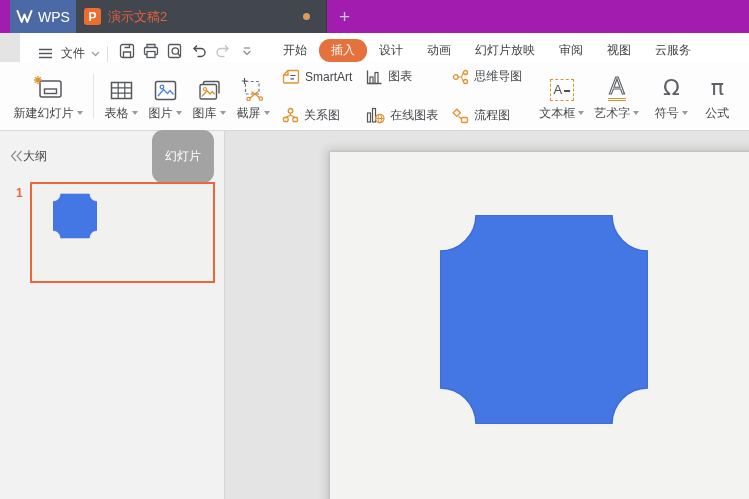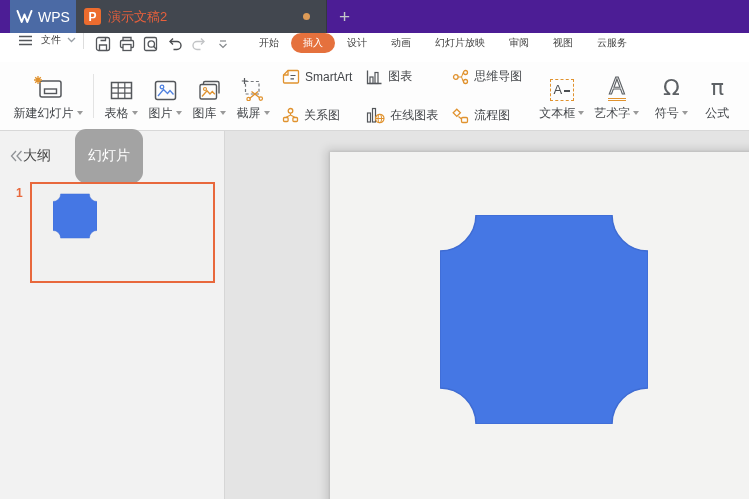--- a/index.html
+++ b/index.html
@@ -1,30 +1,30 @@
 <!DOCTYPE html>
 <html><head>
 <meta charset="utf-8">
 <style>
   * { margin:0; padding:0; box-sizing:border-box; }
   html,body { width:749px; height:499px; overflow:hidden; }
   body { font-family:"Liberation Sans","DejaVu Sans",sans-serif; background:#e4e4e4; position:relative; }
   .app { position:absolute; inset:0; }
 
   
-  .titlebar { height:33px; background:#4c1d95; display:flex; align-items:stretch; }
+  .titlebar { height:33px; background:#a21caf; display:flex; align-items:stretch; }
   .wps-btn { width:66px; margin-left:10px; background:#4b6aa5; color:#fff; display:flex; align-items:center; justify-content:center; gap:5px; font-size:14px; }
   .doc-tab { width:250px; background:#42474f; display:flex; align-items:center; padding:0 10px 0 8px; gap:7px; }
   .doc-icon { width:17px; height:17px; background:#ed6c2e; border-radius:3px; color:#fff; font-weight:bold; font-size:12px; display:flex; align-items:center; justify-content:center; flex:none; }
   .doc-title { color:#e8603c; font-size:13px; flex:1; white-space:nowrap; overflow:hidden; }
   .mod-dot { width:7px; height:7px; border-radius:50%; background:#dd9b57; margin-right:6px; flex:none; }
   .newtab { width:36px; display:flex; align-items:center; justify-content:center; color:#c3c6c9; font-size:19px; border-left:1px solid #34383e; }
 
   
-  .menubar { height:29px; background:#fff; display:flex; align-items:flex-start; font-size:10px; color:#3e3e3e; padding-left:18px; }
+  .menubar { height:29px; background:#fff; display:flex; align-items:flex-end; font-size:12px; color:#3e3e3e; padding-left:18px;margin-left:20px; }
   .menubar .ico { display:flex; align-items:center; justify-content:center; width:24px; height:22px; flex:none; }
   .file-group { display:flex; align-items:center; gap:4px; }
   .file-label { margin:0 2px 0 4px; }
   .vsep-s { width:1px; height:16px; background:#ddd; margin:0 7px; flex:none; }
   .menu-tabs { display:flex; align-items:center; margin-left:12px; }
   .menu-tab { padding:3px 12px; white-space:nowrap; border-radius:11px; }
   .menu-tab.active { background:#e5713d; color:#fff;font-family:Liberation Mono, monospace; }
 
   
   .ribbon { height:69px; background:#fdfdfd; border-bottom:1px solid #d8d8d8; display:flex; align-items:stretch; padding-left:8px; }
@@ -37,21 +37,21 @@
   .row-btn { display:flex; align-items:center; gap:5px; font-size:12px; color:#43464a; white-space:nowrap; }
   .glyph-ico { font-size:22px; color:#5d6165; line-height:26px; font-family:"DejaVu Sans",sans-serif; }
   .wordart-a { font-size:23px; line-height:24px; color:#fdfdfd; -webkit-text-stroke:1.1px #5d6165; border-bottom:3px double #e0922e; padding:0 1px; }
   .textbox-ico { width:24px; height:22px; border:1px dashed #e0922e; display:flex; align-items:center; justify-content:center; gap:2px; color:#4b4e52; font-size:13px; }
   .textbox-ico .tline { width:6px; height:1.5px; background:#4b4e52; margin-top:3px; }
 
   
   .bodywrap { position:absolute; top:131px; left:0; right:0; bottom:0; display:flex; }
   .sidebar { width:225px; background:#f2f2f2; border-right:1px solid #d6d6d6; position:relative; flex:none; }
   .sb-header { height:50px; display:flex; align-items:center; padding:0 10px; }
-  .sb-tabs { flex:1; display:flex; align-items:center; justify-content:flex-start; gap:24px; font-size:14px; color:#4a4a4a; }
+  .sb-tabs { flex:1; display:flex; align-items:center; justify-content:space-between; gap:8px; font-size:12px; color:#4a4a4a; }
   .sb-pill { background:#a3a3a3; color:#fff; padding:18px 13px; border-radius:11px; }
   .slide-num { position:absolute; left:16px; top:55px; color:#e8683c; font-size:12px; font-weight:bold; }
   .thumb { position:absolute; left:30px; top:51px; width:185px; height:101px; background:#f1f1f0; border:2px solid #e8683c; }
   .thumb svg { position:absolute; left:21px; top:9px; }
 
   .workspace { flex:1; position:relative; background:#e4e4e4; overflow:hidden; }
   .slide { position:absolute; left:105px; top:21px; width:640px; height:560px; background:#f3f3f2;
            box-shadow:-4px -3px 9px rgba(0,0,0,0.13), -1px -1px 2px rgba(0,0,0,0.08); }
   .slide svg.shape { position:absolute; left:110px; top:63px; }
 </style>

